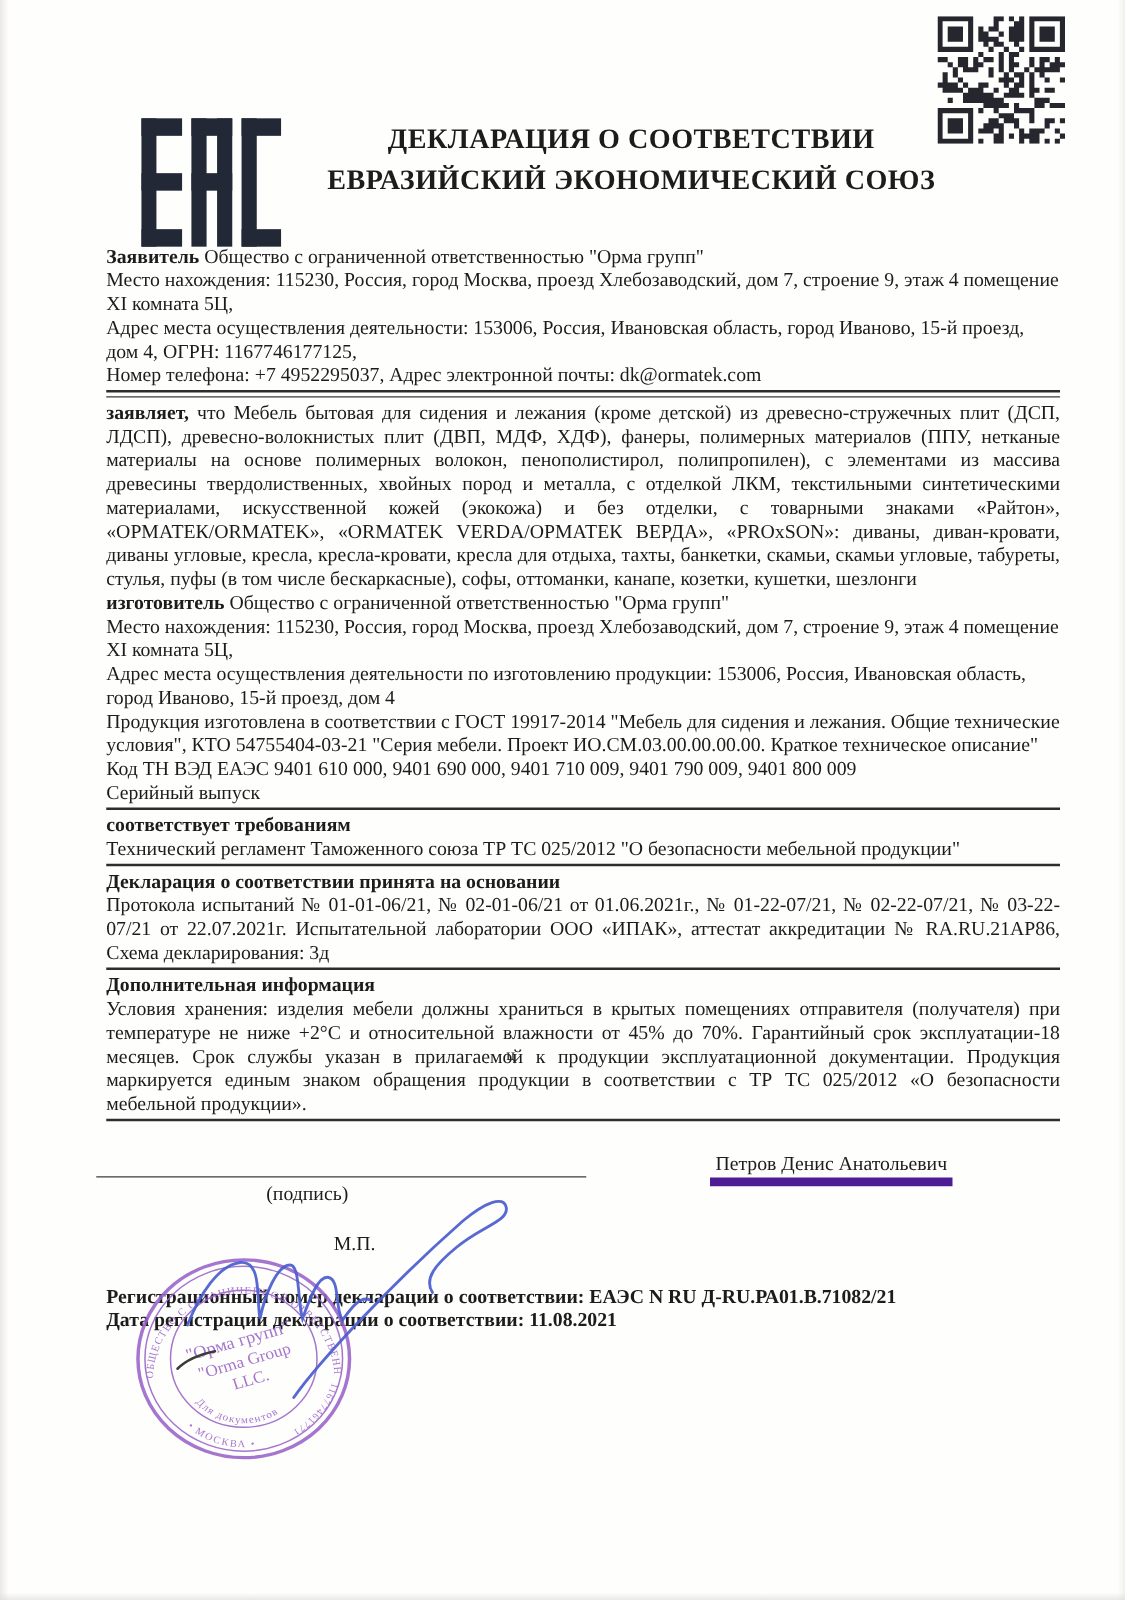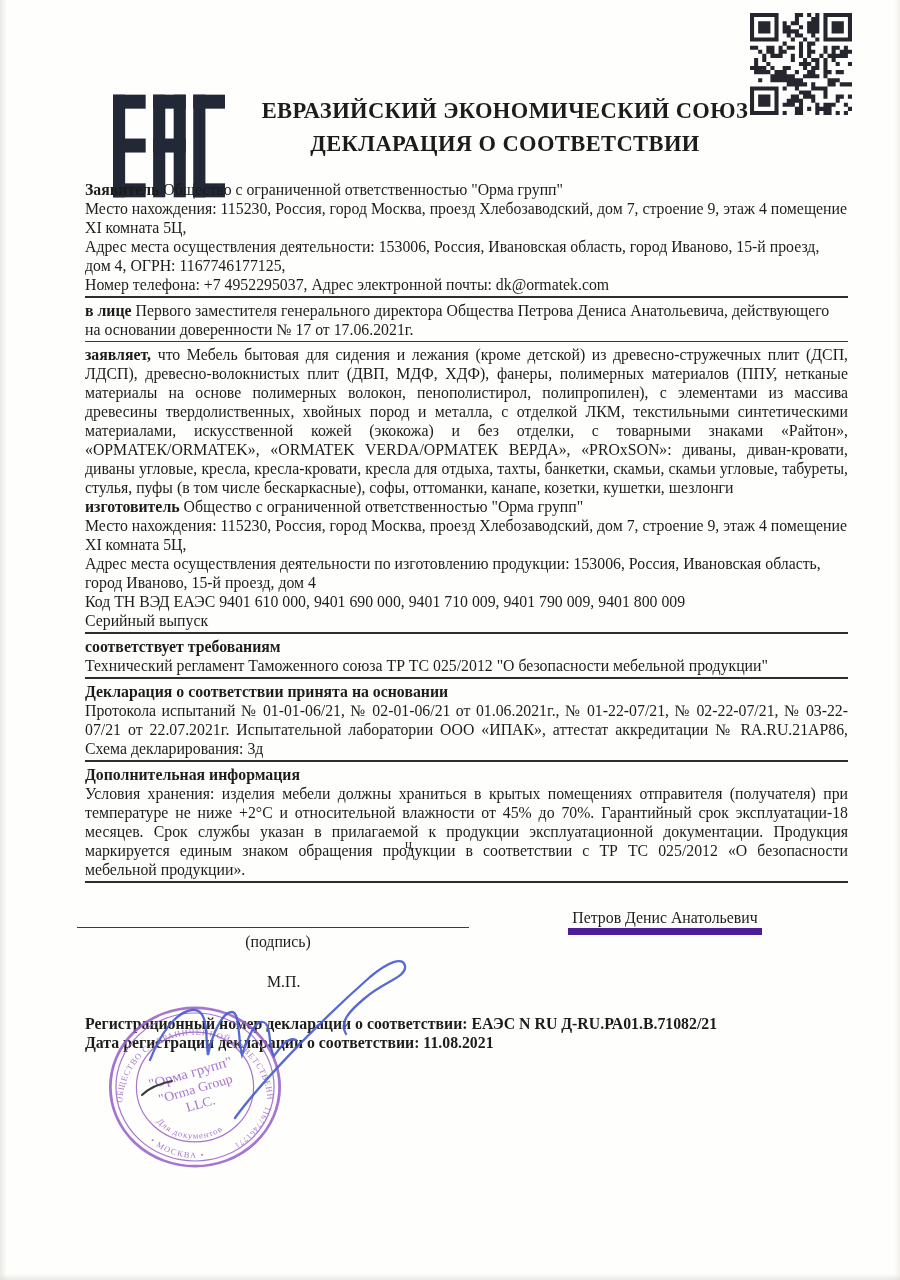--- a/index.html
+++ b/index.html
@@ -8,31 +8,31 @@
   
   .edge-l{position:absolute;left:0;top:0;width:7px;height:1280px;background:linear-gradient(to right,#dddbd6,rgba(255,255,255,0));opacity:.6;}
   .edge-r{position:absolute;right:0;top:0;width:6px;height:1280px;background:linear-gradient(to left,#e3e1dc,rgba(255,255,255,0));opacity:.5;}
   .edge-b{position:absolute;left:0;bottom:0;width:900px;height:6px;background:linear-gradient(to top,#dcdad5,rgba(255,255,255,0));opacity:.6;}
   
   .eac-logo{position:absolute;left:113px;top:92px;width:112px;height:108px;}
   .title-block{position:absolute;left:215px;top:94px;width:580px;text-align:center;}
   .title-line{font-weight:bold;font-size:22.5px;line-height:33px;letter-spacing:.4px;white-space:nowrap;}
   .qr{position:absolute;left:750px;top:13px;width:102px;height:102px;}
   
-  .content{position:absolute;left:85px;top:180px;width:763px;font-size:15.8px;line-height:19px;}
+  .content{position:absolute;left:85px;top:196px;width:763px;font-size:15.8px;line-height:19px;}
   .content p{margin:0;}
   .lead{font-weight:bold;}
   .jst{text-align:justify;}
   .rule{border:0;border-top:2px solid #2d2d2d;margin:2px 0 3px 0;}
   .rule-thin{border:0;border-top:1.5px solid #3a3a3a;margin:2px 0 3px 0;}
   .bold-line{font-weight:bold;}
   
   .sig-zone{position:relative;height:128px;}
   .sig-line{position:absolute;left:-8px;top:41px;width:392px;border-top:1.5px solid #3c3c3c;}
-  .sig-caption{position:absolute;left:128px;top:46px;width:130px;text-align:center;}
+  .sig-caption{position:absolute;left:128px;top:46px;width:130px;}
   .seal-caption{position:absolute;left:182px;top:86px;}
   .fio-block{position:absolute;left:420px;top:22px;width:320px;text-align:center;}
   .fio-name{display:inline-block;border-bottom:7px solid #4c1d95;padding:0 4px 1px 4px;}
   .fio-caption{margin-top:2px;}
   .reg-line{font-weight:bold;margin:0;}
   .date-line{font-weight:bold;margin:26px 0 0 0;}
   
   .stamp{position:absolute;left:102px;top:1000px;width:186px;height:174px;opacity:.88;}
   .signature-ink{position:absolute;left:70px;top:955px;width:420px;height:180px;}
   .stray-mark{position:absolute;left:405px;top:836px;font-size:13px;color:#222;}
@@ -55,40 +55,40 @@
       <rect x="65" y="0" width="13" height="110"></rect>
       <rect x="43" y="0" width="35" height="15"></rect>
       <rect x="43" y="47" width="35" height="15"></rect>
       <rect x="86" y="0" width="13" height="110"></rect>
       <rect x="86" y="0" width="34" height="15"></rect>
       <rect x="86" y="95" width="34" height="15"></rect>
     </g>
   </svg>
 
   <div class="title-block">
+    <div class="title-line">ДЕКЛАРАЦИЯ О СООТВЕТСТВИИ</div>
     <div class="title-line">ЕВРАЗИЙСКИЙ ЭКОНОМИЧЕСКИЙ СОЮЗ</div>
-    <div class="title-line">ДЕКЛАРАЦИЯ О СООТВЕТСТВИИ</div>
   </div>
 
   <svg class="qr" id="qr" viewBox="0 0 100 100">
       <path d="M44,0h4v4h-4zM48,0h4v4h-4zM56,0h4v4h-4zM64,0h4v4h-4zM44,4h4v4h-4zM60,4h4v4h-4zM64,4h4v4h-4zM32,8h4v4h-4zM40,8h4v4h-4zM44,8h4v4h-4zM56,8h4v4h-4zM60,8h4v4h-4zM64,8h4v4h-4zM32,12h4v4h-4zM36,12h4v4h-4zM48,12h4v4h-4zM56,12h4v4h-4zM60,12h4v4h-4zM64,12h4v4h-4zM32,16h4v4h-4zM36,16h4v4h-4zM40,16h4v4h-4zM44,16h4v4h-4zM56,16h4v4h-4zM60,16h4v4h-4zM64,16h4v4h-4zM36,20h4v4h-4zM44,20h4v4h-4zM48,20h4v4h-4zM60,20h4v4h-4zM40,24h4v4h-4zM52,24h4v4h-4zM64,24h4v4h-4zM32,28h4v4h-4zM48,28h4v4h-4zM56,28h4v4h-4zM60,28h4v4h-4zM0,32h4v4h-4zM4,32h4v4h-4zM16,32h4v4h-4zM20,32h4v4h-4zM28,32h4v4h-4zM36,32h4v4h-4zM40,32h4v4h-4zM48,32h4v4h-4zM56,32h4v4h-4zM72,32h4v4h-4zM80,32h4v4h-4zM84,32h4v4h-4zM92,32h4v4h-4zM8,36h4v4h-4zM16,36h4v4h-4zM20,36h4v4h-4zM28,36h4v4h-4zM32,36h4v4h-4zM48,36h4v4h-4zM56,36h4v4h-4zM60,36h4v4h-4zM72,36h4v4h-4zM80,36h4v4h-4zM88,36h4v4h-4zM92,36h4v4h-4zM96,36h4v4h-4zM12,40h4v4h-4zM20,40h4v4h-4zM24,40h4v4h-4zM28,40h4v4h-4zM40,40h4v4h-4zM48,40h4v4h-4zM56,40h4v4h-4zM68,40h4v4h-4zM76,40h4v4h-4zM80,40h4v4h-4zM84,40h4v4h-4zM88,40h4v4h-4zM92,40h4v4h-4zM4,44h4v4h-4zM12,44h4v4h-4zM40,44h4v4h-4zM52,44h4v4h-4zM60,44h4v4h-4zM64,44h4v4h-4zM72,44h4v4h-4zM80,44h4v4h-4zM4,48h4v4h-4zM16,48h4v4h-4zM48,48h4v4h-4zM52,48h4v4h-4zM56,48h4v4h-4zM64,48h4v4h-4zM72,48h4v4h-4zM84,48h4v4h-4zM96,48h4v4h-4zM0,52h4v4h-4zM4,52h4v4h-4zM8,52h4v4h-4zM12,52h4v4h-4zM20,52h4v4h-4zM32,52h4v4h-4zM36,52h4v4h-4zM52,52h4v4h-4zM60,52h4v4h-4zM64,52h4v4h-4zM72,52h4v4h-4zM4,56h4v4h-4zM8,56h4v4h-4zM12,56h4v4h-4zM16,56h4v4h-4zM24,56h4v4h-4zM28,56h4v4h-4zM32,56h4v4h-4zM44,56h4v4h-4zM56,56h4v4h-4zM60,56h4v4h-4zM72,56h4v4h-4zM76,56h4v4h-4zM84,56h4v4h-4zM88,56h4v4h-4zM20,60h4v4h-4zM24,60h4v4h-4zM28,60h4v4h-4zM32,60h4v4h-4zM36,60h4v4h-4zM40,60h4v4h-4zM52,60h4v4h-4zM56,60h4v4h-4zM60,60h4v4h-4zM64,60h4v4h-4zM72,60h4v4h-4zM8,64h4v4h-4zM20,64h4v4h-4zM24,64h4v4h-4zM28,64h4v4h-4zM32,64h4v4h-4zM36,64h4v4h-4zM40,64h4v4h-4zM44,64h4v4h-4zM48,64h4v4h-4zM76,64h4v4h-4zM80,64h4v4h-4zM84,64h4v4h-4zM36,68h4v4h-4zM40,68h4v4h-4zM44,68h4v4h-4zM48,68h4v4h-4zM52,68h4v4h-4zM60,68h4v4h-4zM76,68h4v4h-4zM80,68h4v4h-4zM88,68h4v4h-4zM92,68h4v4h-4zM96,68h4v4h-4zM32,72h4v4h-4zM44,72h4v4h-4zM60,72h4v4h-4zM64,72h4v4h-4zM68,72h4v4h-4zM72,72h4v4h-4zM48,76h4v4h-4zM52,76h4v4h-4zM56,76h4v4h-4zM72,76h4v4h-4zM40,80h4v4h-4zM44,80h4v4h-4zM52,80h4v4h-4zM56,80h4v4h-4zM60,80h4v4h-4zM72,80h4v4h-4zM84,80h4v4h-4zM88,80h4v4h-4zM96,80h4v4h-4zM36,84h4v4h-4zM40,84h4v4h-4zM44,84h4v4h-4zM48,84h4v4h-4zM60,84h4v4h-4zM84,84h4v4h-4zM32,88h4v4h-4zM36,88h4v4h-4zM40,88h4v4h-4zM48,88h4v4h-4zM64,88h4v4h-4zM72,88h4v4h-4zM76,88h4v4h-4zM80,88h4v4h-4zM92,88h4v4h-4zM44,92h4v4h-4zM48,92h4v4h-4zM56,92h4v4h-4zM64,92h4v4h-4zM68,92h4v4h-4zM72,92h4v4h-4zM76,92h4v4h-4zM96,92h4v4h-4zM32,96h4v4h-4zM44,96h4v4h-4zM48,96h4v4h-4zM64,96h4v4h-4zM72,96h4v4h-4zM76,96h4v4h-4zM84,96h4v4h-4zM92,96h4v4h-4zM0,0h28v28h-28zM4,4v20h20v-20zM8,8h12v12h-12zM72,0h28v28h-28zM76,4v20h20v-20zM80,8h12v12h-12zM0,72h28v28h-28zM4,76v20h20v-20zM8,80h12v12h-12z" fill="#26262e" fill-rule="evenodd"></path>
     </svg>
 
   <div class="content">
     <p><span class="lead">Заявитель</span> <span>Общество с ограниченной ответственностью "Орма групп"</span></p>
     <p>Место нахождения: 115230, Россия, город Москва, проезд Хлебозаводский, дом 7, строение 9, этаж 4 помещение XI комната 5Ц,</p>
     <p>Адрес места осуществления деятельности: 153006, Россия, Ивановская область, город Иваново, 15-й проезд, дом 4, ОГРН: 1167746177125,</p>
     <p>Номер телефона: +7 4952295037, Адрес электронной почты: dk@ormatek.com</p>
     <hr class="rule">
-    <p><span class="lead">в лице</span> <span>Первого заместителя генерального директора Общества Петрова Дениса Анатольевича, действующего на основании доверенности № 17 от 17.06.2021г.</span></p>
     <hr class="rule-thin">
     <p class="jst"><span class="lead">заявляет,</span> <span>что Мебель бытовая для сидения и лежания (кроме детской) из древесно-стружечных плит (ДСП, ЛДСП), древесно-волокнистых плит (ДВП, МДФ, ХДФ), фанеры, полимерных материалов (ППУ, нетканые материалы на основе полимерных волокон, пенополистирол, полипропилен), с элементами из массива древесины твердолиственных, хвойных пород и металла, с отделкой ЛКМ, текстильными синтетическими материалами, искусственной кожей (экокожа) и без отделки, с товарными знаками «Райтон», «ОРМАТЕК/ORMATEK», «ORMATEK VERDA/ОРМАТЕК ВЕРДА», «PROxSON»: диваны, диван-кровати, диваны угловые, кресла, кресла-кровати, кресла для отдыха, тахты, банкетки, скамьи, скамьи угловые, табуреты, стулья, пуфы (в том числе бескаркасные), софы, оттоманки, канапе, козетки, кушетки, шезлонги</span></p>
     <p><span class="lead">изготовитель</span> <span>Общество с ограниченной ответственностью "Орма групп"</span></p>
     <p>Место нахождения: 115230, Россия, город Москва, проезд Хлебозаводский, дом 7, строение 9, этаж 4 помещение XI комната 5Ц,</p>
     <p>Адрес места осуществления деятельности по изготовлению продукции: 153006, Россия, Ивановская область, город Иваново, 15-й проезд, дом 4</p>
+    <p>Продукция изготовлена в соответствии с ГОСТ 19917-2014 "Мебель для сидения и лежания. Общие технические условия", КТО 54755404-03-21 "Серия мебели. Проект ИО.СМ.03.00.00.00.00. Краткое техническое описание"</p>
     <p>Код ТН ВЭД ЕАЭС  9401 610 000, 9401 690 000, 9401 710 009, 9401 790 009, 9401 800 009</p>
     <p>Серийный выпуск</p>
     <hr class="rule">
     <p class="bold-line">соответствует требованиям</p>
     <p>Технический регламент Таможенного союза ТР ТС 025/2012 "О безопасности мебельной продукции"</p>
     <hr class="rule">
     <p class="bold-line">Декларация о соответствии принята на основании</p>
     <p class="jst">Протокола испытаний № 01-01-06/21, № 02-01-06/21 от 01.06.2021г., № 01-22-07/21, № 02-22-07/21, № 03-22-07/21 от 22.07.2021г. Испытательной лаборатории ООО «ИПАК», аттестат аккредитации № RA.RU.21АР86, Схема декларирования: 3д</p>
     <hr class="rule">
     <p class="bold-line">Дополнительная информация</p>

